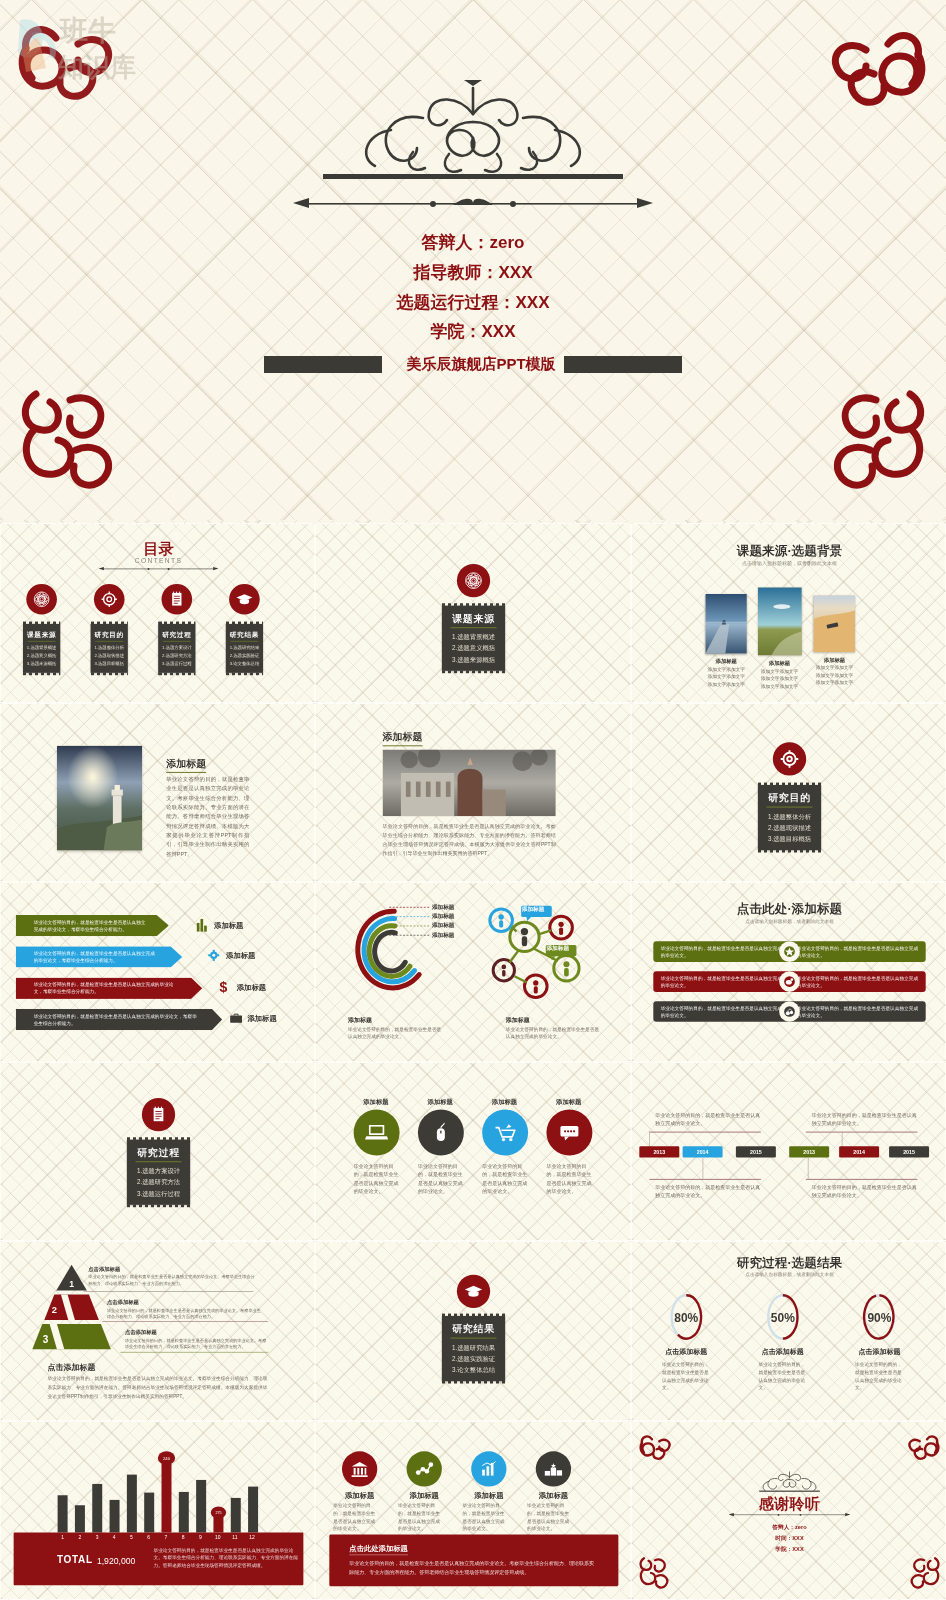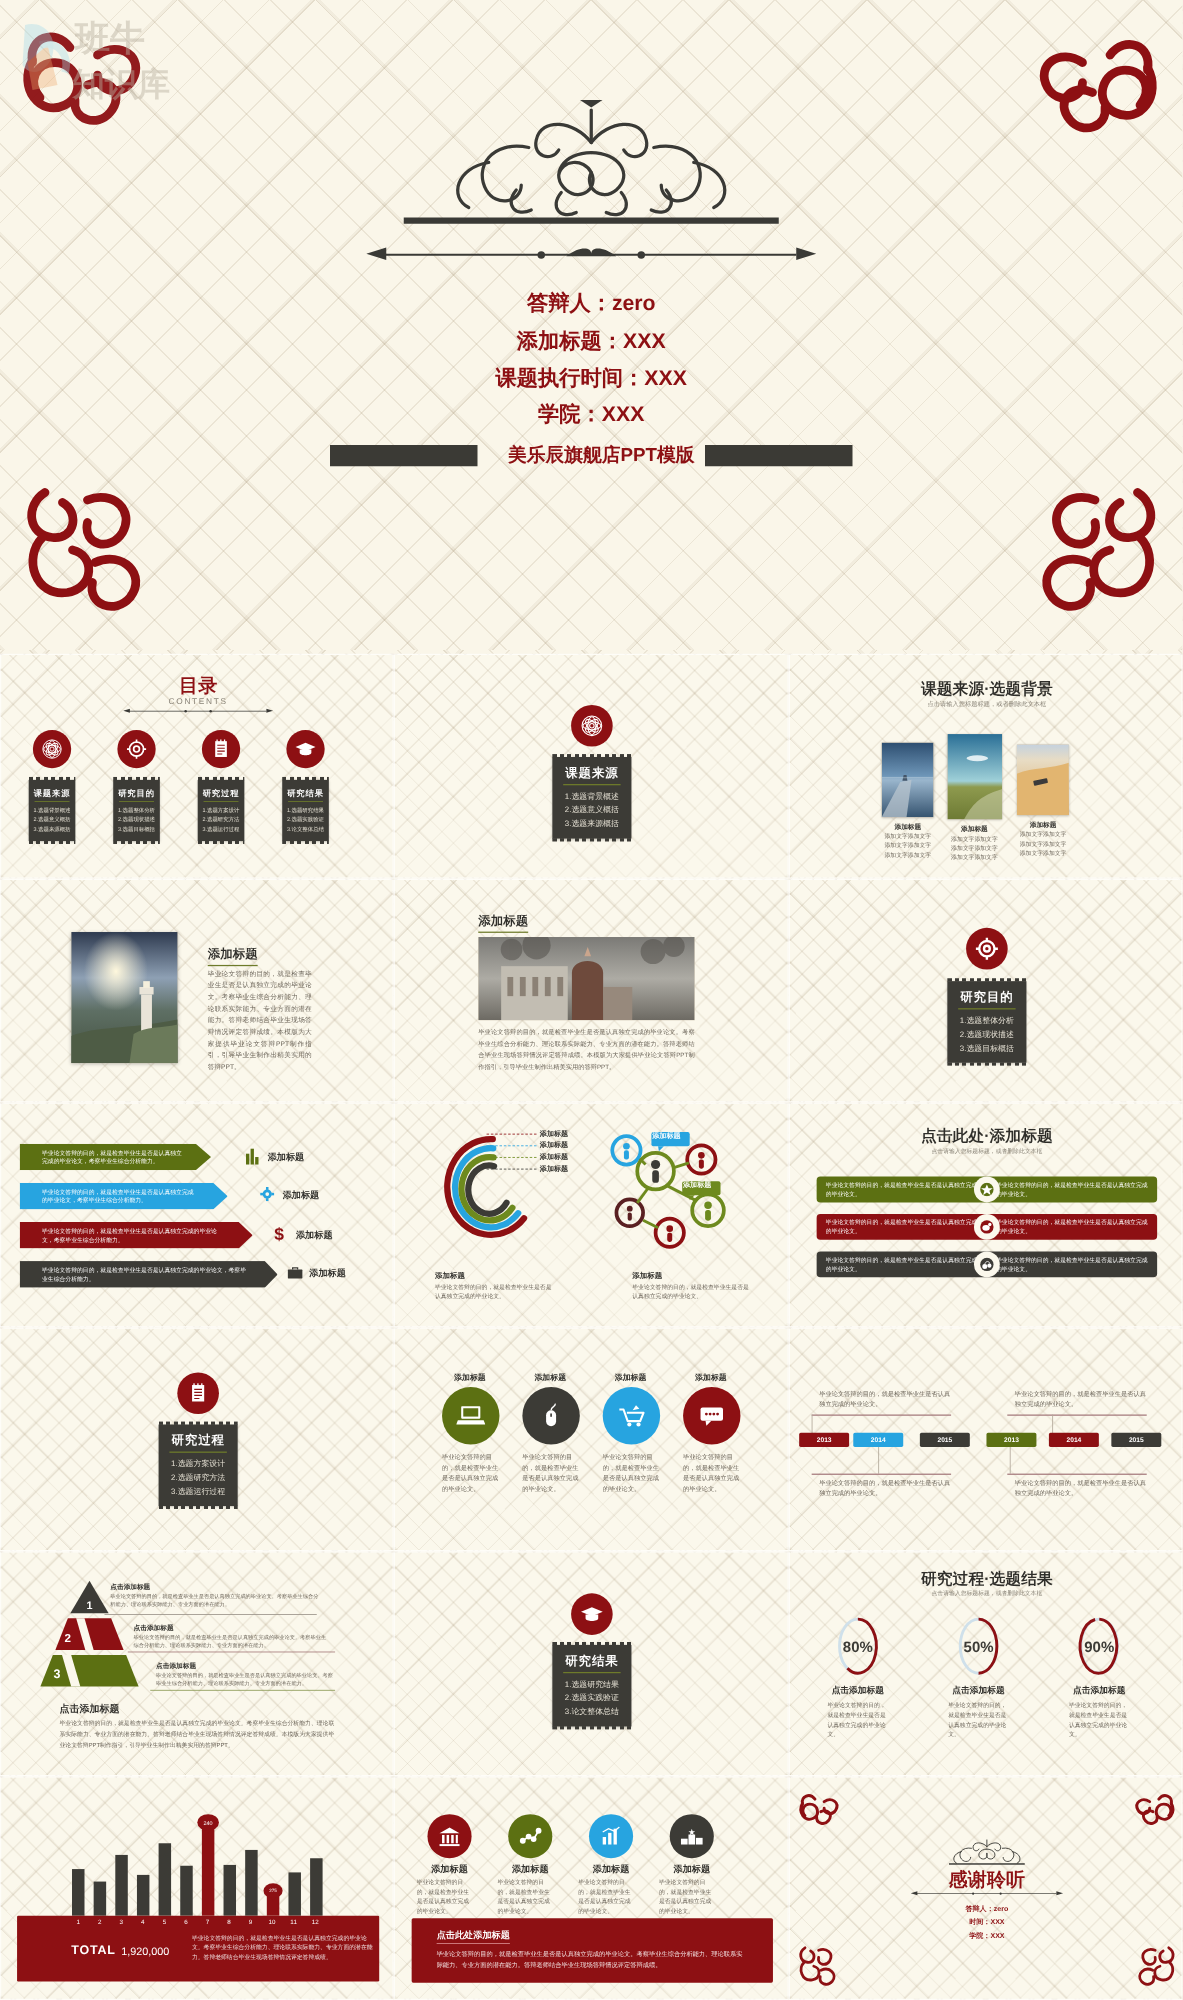--- a/index.html
+++ b/index.html
@@ -204,22 +204,22 @@
           <polygon points="360,7 344,2 344,12"></polygon>
           <rect x="14" y="7" width="330" height="1.6"></rect>
           <circle cx="140" cy="8" r="3"></circle>
           <circle cx="220" cy="8" r="3"></circle>
           <path d="M160 9 C 170 1, 180 1, 180 7 C 180 1, 190 1, 200 9 Z"></path>
         </g>
       </svg>
 
       <div class="cover-meta">
         <div>答辩人：zero</div>
-        <div>添加标题：XXX</div>
-        <div>课题执行时间：XXX</div>
+        <div>指导教师：XXX</div>
+        <div>选题运行过程：XXX</div>
         <div>学院：XXX</div>
       </div>
 
       <div class="cover-bar">
         <div class="seg"></div>
         <div class="lbl">美乐辰旗舰店PPT模版</div>
         <div class="seg"></div>
       </div>
     </div>
   </div>

